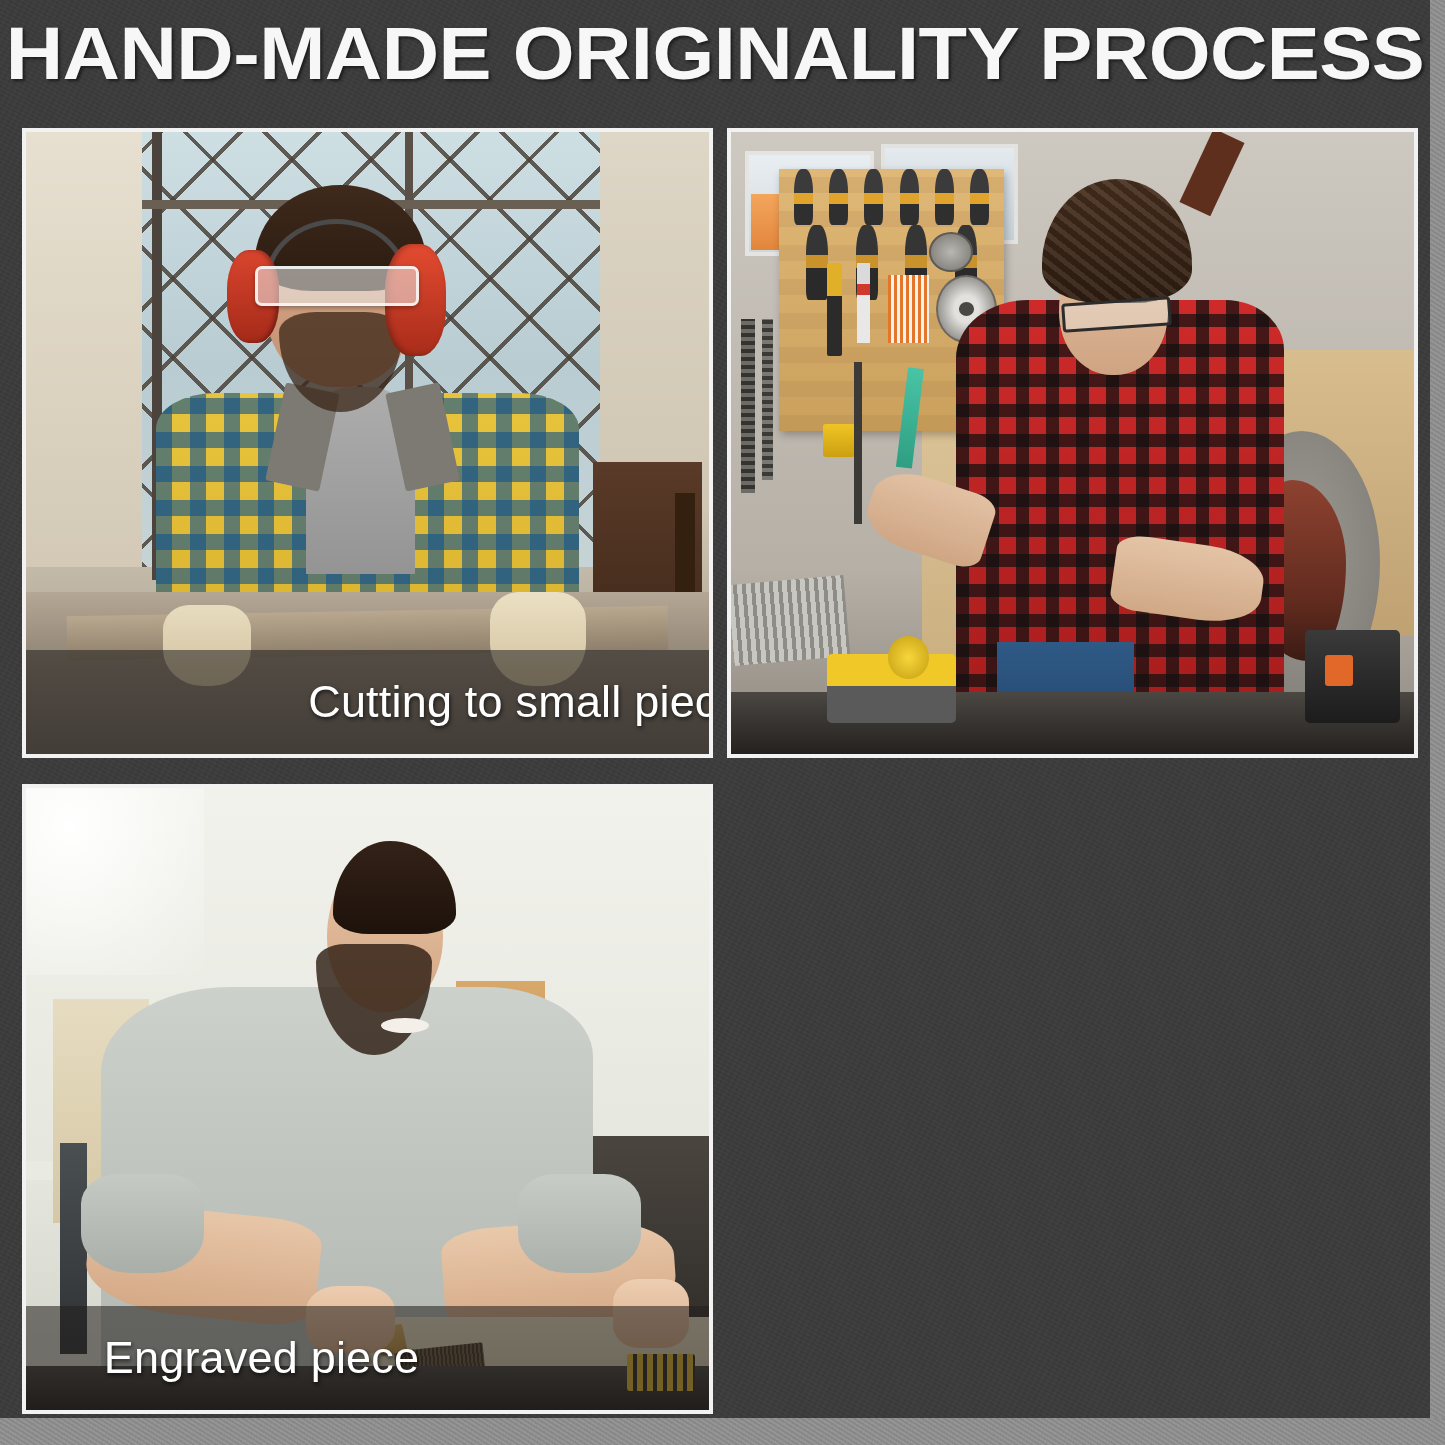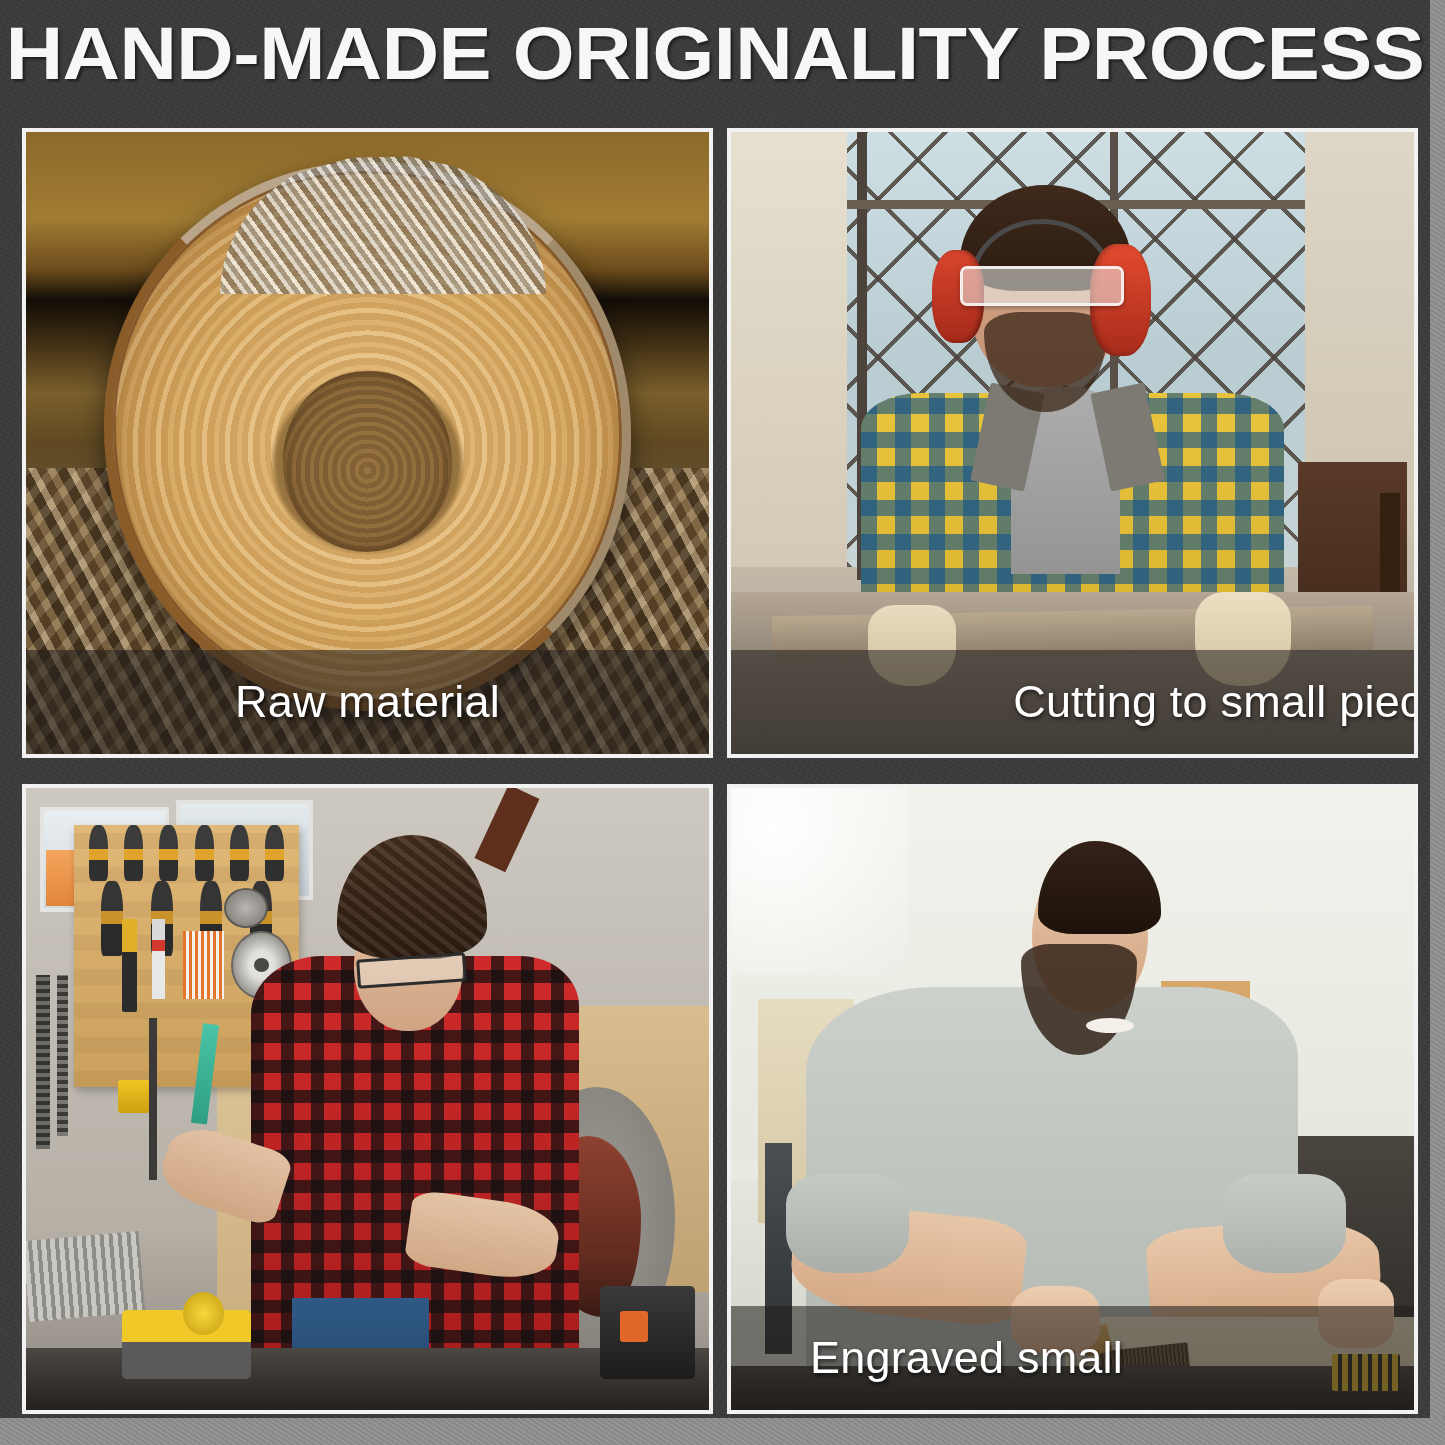--- a/index.html
+++ b/index.html
@@ -408,35 +408,20 @@
 </style>
 </head>
 <body>
 
 <div id="canvas">
 
   <div id="title">HAND-MADE ORIGINALITY PROCESS</div>
 
   <div id="grid">
 
-    <div class="panel">
-      <div class="photo">
-        <div class="p1-bg"></div>
-        <div class="p1-chips-top"></div>
-        <div class="p1-chips"></div>
-        <div class="p1-log">
-          <div class="p1-pith"></div>
-          <div class="p1-bark"></div>
-          <div class="p1-bark-snow"></div>
-        </div>
-      </div>
-      <div class="caption-band">
-        <span class="caption-text">Raw material</span>
-      </div>
-    </div>
 
     <div class="panel">
       <div class="photo">
         <div class="p2-bg"></div>
         <div class="p2-wall-l"></div>
         <div class="p2-window"></div>
         <div class="p2-mullion-l"></div>
         <div class="p2-mullion-r"></div>
         <div class="p2-win-top"></div>
         <div class="p2-stool"></div>
@@ -536,21 +521,21 @@
         <div class="p4-sleeve-r"></div>
         <div class="p4-plank"></div>
         <div class="p4-rasp"></div>
         <div class="p4-rasp-handle"></div>
         <div class="p4-fist"></div>
         <div class="p4-hand-r"></div>
         <div class="p4-desk"></div>
         <div class="p4-tool-y"></div>
       </div>
       <div class="caption-band">
-        <span class="caption-text cap-shift-left2">Engraved small</span>
+        <span class="caption-text cap-shift-left2">Engraved piece</span>
       </div>
     </div>
 
   </div>
 
   <div id="edge-right"></div>
   <div id="edge-bottom"></div>
 </div>
 
 </body></html>

